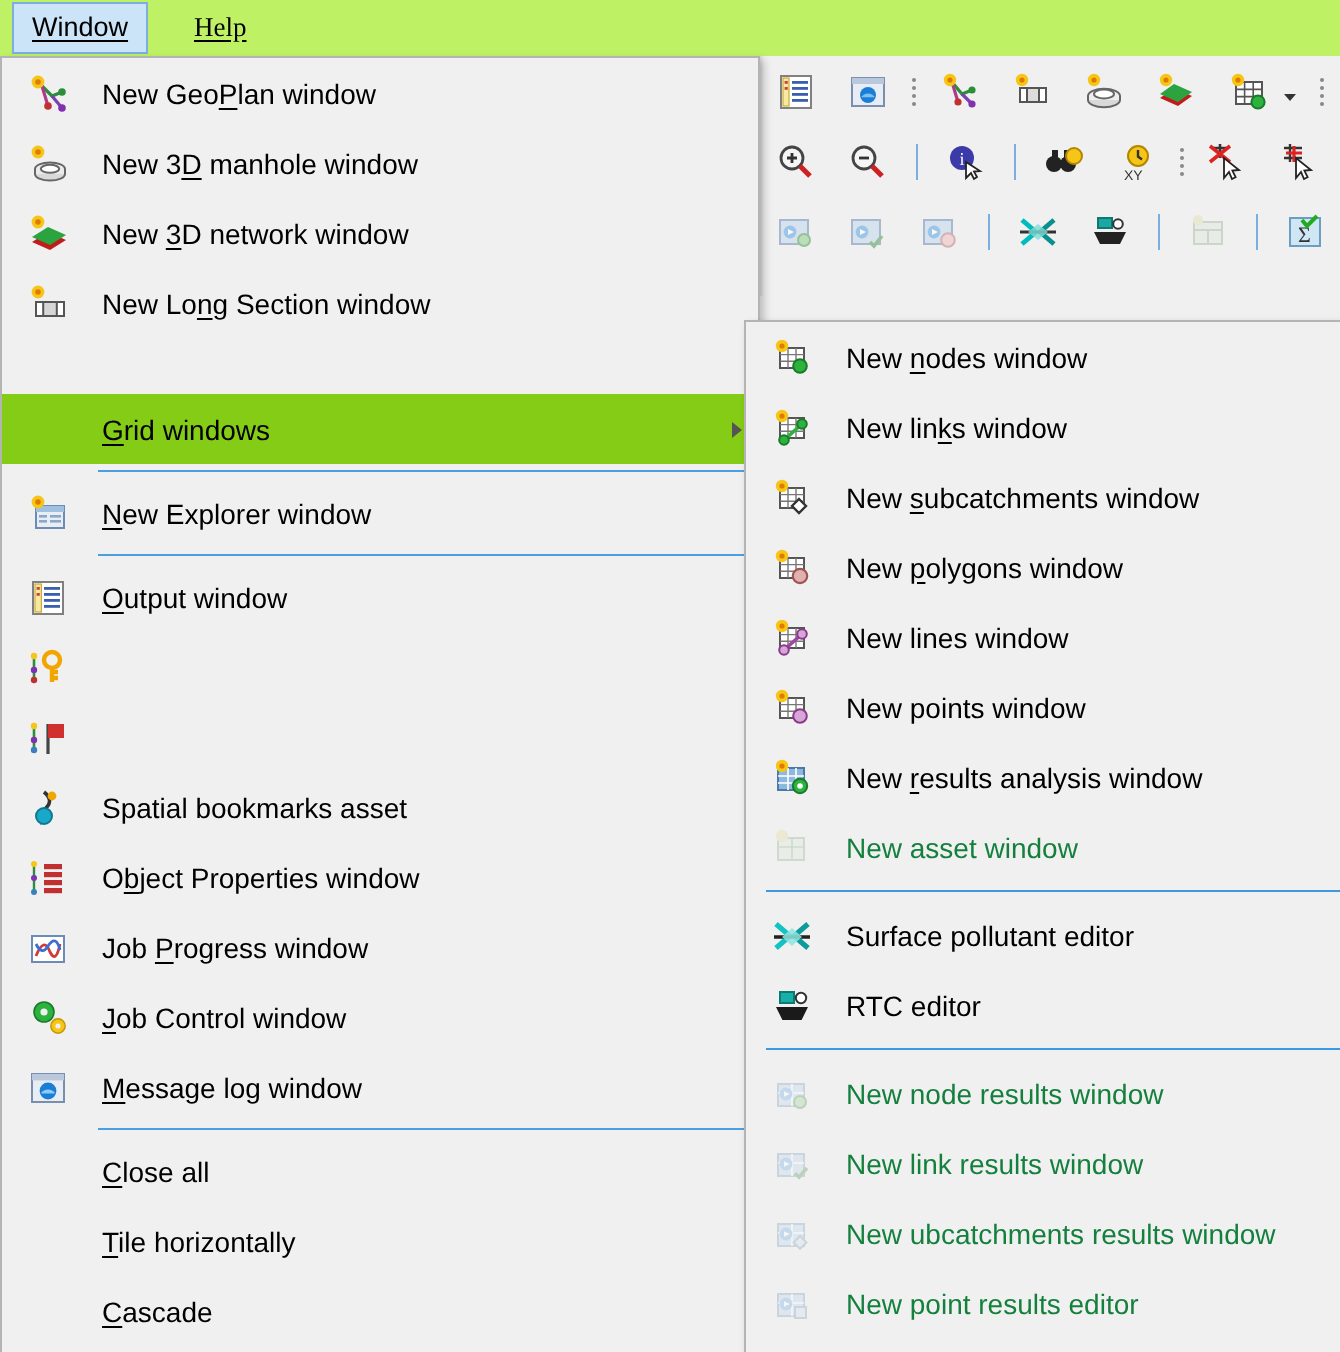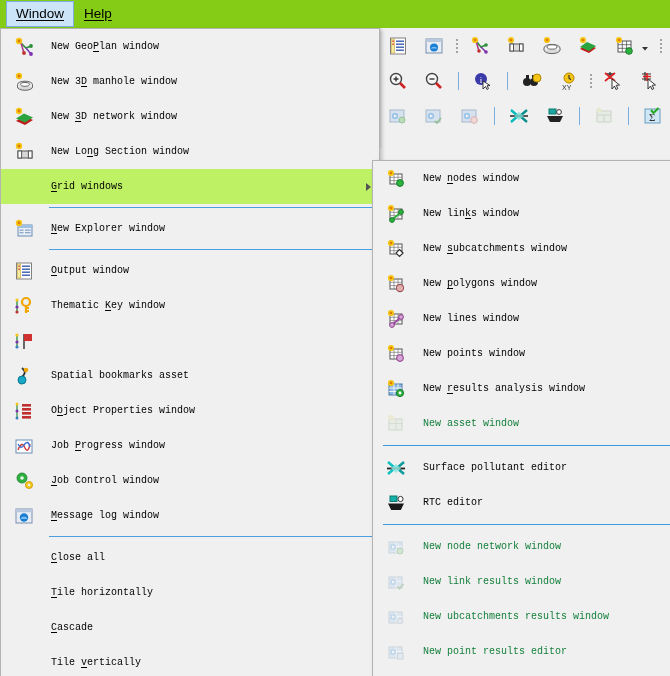--- a/index.html
+++ b/index.html
@@ -4,28 +4,28 @@
 <style>
   html,body{margin:0;padding:0;}
   body{
     width:670px;height:676px;overflow:hidden;position:relative;
     background:#f0f0f0;
     font-family:"Liberation Sans","DejaVu Sans",sans-serif;
     font-size:13.5px;color:#000;
     -webkit-font-smoothing:antialiased;
   }
   
-  #menubar{position:absolute;left:0;top:0;width:670px;height:28px;background:#84cc16;}
+  #menubar{position:absolute;left:0;top:0;width:670px;height:28px;background:#bef264;}
   #menubar .mb-item{
     position:absolute;top:2px;height:24px;line-height:24px;padding:0 9px;
     font-size:13.5px;white-space:nowrap;
   }
   #menubar .mb-item.active{background:#cce4f7;border:1px solid #7aafe0;top:1px;height:24px;line-height:24px;}
   #mb-window{left:6px;}
-  #mb-help{left:75px;}
+  #mb-help{left:88px;font-family:Liberation Serif, serif;}
   .ul{text-decoration:underline;text-underline-offset:2px;}
 
   
   .toolbar-row{position:absolute;left:380px;height:35px;display:flex;align-items:center;}
   .tb-ico{width:22px;height:22px;margin:0 7px;display:flex;align-items:center;justify-content:center;}
   .tb-sep{width:4px;height:20px;margin:0 3px;display:flex;flex-direction:column;justify-content:center;align-items:center;}
   .tb-sep i{display:block;width:2px;height:2px;background:#888;border-radius:50%;margin:1px 0;}
   .tb-line{width:1px;height:18px;background:#7aafe0;margin:0 6px;}
   .tb-caret{width:10px;height:10px;margin-left:-2px;margin-right:6px;}
 
@@ -33,23 +33,23 @@
   .menu{
     position:absolute;background:#f0f0f0;border:1px solid #b4b4b4;
     box-shadow:2px 2px 4px rgba(0,0,0,.22);
   }
   #menu-window{left:0px;top:28px;width:378px;height:648px;}
   #menu-grid{left:372px;top:160px;width:310px;height:516px;}
   .mi{
     position:relative;display:flex;align-items:center;height:35px;
     padding:0 6px 0 8px;box-sizing:border-box;white-space:nowrap;
   }
-  .mi.hl{background:#bef264;}
+  .mi.hl{background:#84cc16;margin-top:28px;}
   .mi .mi-ico{width:30px;min-width:30px;height:22px;display:flex;align-items:center;justify-content:center;}
-  .mi .mi-lbl{padding-left:12px;font-size:10px;color:#000;font-family:Liberation Mono, monospace;}
+  .mi .mi-lbl{padding-left:12px;font-size:14px;color:#000;}
   .mi.dis .mi-lbl{color:#15803d;}
   .mi.dis .mi-ico{opacity:.38;}
   .sep{height:1px;background:#4a9fe0;margin:3px 0 3px 48px;}
   .sep-sub{height:1px;background:#3b9ae1;margin:4px 0 4px 10px;}
   .arrow{position:absolute;right:8px;top:50%;transform:translateY(-50%);
          width:0;height:0;border-left:5px solid #555;border-top:4px solid transparent;border-bottom:4px solid transparent;}
 </style>
 </head>
 <body>
 
@@ -402,21 +402,20 @@
     <span class="mi-ico">
       <svg width="22" height="22" viewBox="0 0 22 22">
           <path d="M4 6 v11" stroke="#2b8f3a" stroke-width="1.3"></path>
           <circle cx="4" cy="5" r="1.6" fill="#f5c518"></circle>
           <circle cx="4" cy="12" r="1.6" fill="#8030b0"></circle>
           <circle cx="4" cy="17" r="1.6" fill="#c03030"></circle>
           <circle cx="13" cy="7" r="4" fill="none" stroke="#f0a500" stroke-width="2.2"></circle>
           <path d="M13 10 v8 M13 13 h3 M13 16 h3" stroke="#f0a500" stroke-width="2.2"></path>
         </svg>
     </span>
-    <span class="mi-lbl">Thematic <span class="ul">K</span>ey window</span>
   </div>
 
   <div class="mi">
     <span class="mi-ico">
       <svg width="22" height="22" viewBox="0 0 22 22">
           <path d="M4 6 v11" stroke="#2b8f3a" stroke-width="1.3"></path>
           <circle cx="4" cy="5" r="1.6" fill="#f5c518"></circle>
           <circle cx="4" cy="12" r="1.6" fill="#8030b0"></circle>
           <circle cx="4" cy="17" r="1.6" fill="#3a7fc0"></circle>
           <path d="M11 4 v15" stroke="#444" stroke-width="1.6"></path>
@@ -674,21 +673,21 @@
       <svg width="22" height="22" viewBox="0 0 22 22">
           <rect x="4" y="6" width="13" height="11" fill="#c3d8ef" stroke="#8fa8c0"></rect>
           <g stroke="#fff" stroke-width=".8">
             <path d="M4 10.5h13M11 6v11"></path>
           </g>
           <circle cx="8" cy="11" r="3.2" fill="#7fb6e4"></circle>
           <path d="M7 9.6 L10 11 L7 12.4 Z" fill="#fff"></path>
           <circle cx="15" cy="15" r="3" fill="#a5d6a5" stroke="#6aa06a"></circle>
         </svg>
     </span>
-    <span class="mi-lbl">New node network window</span>
+    <span class="mi-lbl">New node results window</span>
   </div>
 
   <div class="mi dis">
     <span class="mi-ico">
       <svg width="22" height="22" viewBox="0 0 22 22">
           <rect x="4" y="6" width="13" height="11" fill="#c3d8ef" stroke="#8fa8c0"></rect>
           <g stroke="#fff" stroke-width=".8">
             <path d="M4 10.5h13M11 6v11"></path>
           </g>
           <circle cx="8" cy="11" r="3.2" fill="#7fb6e4"></circle>

